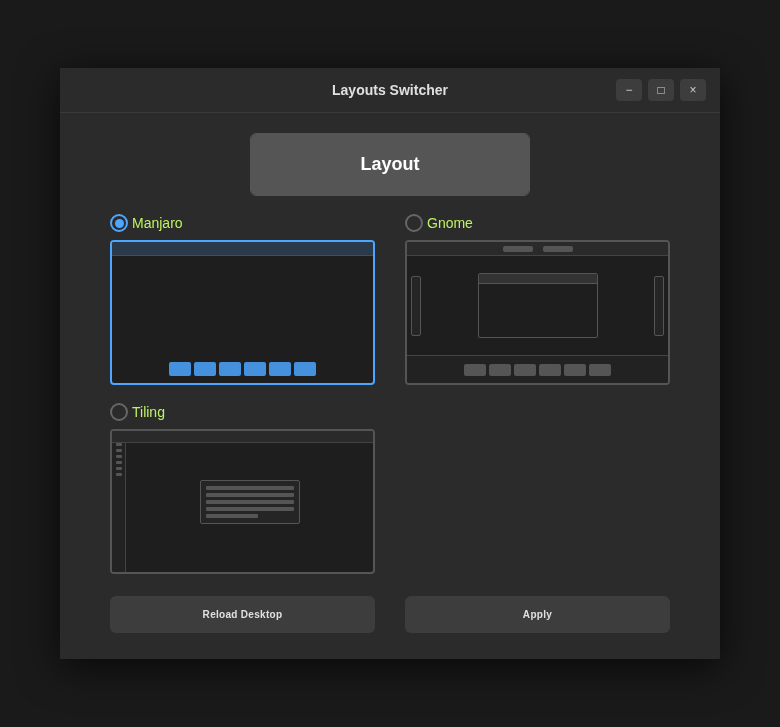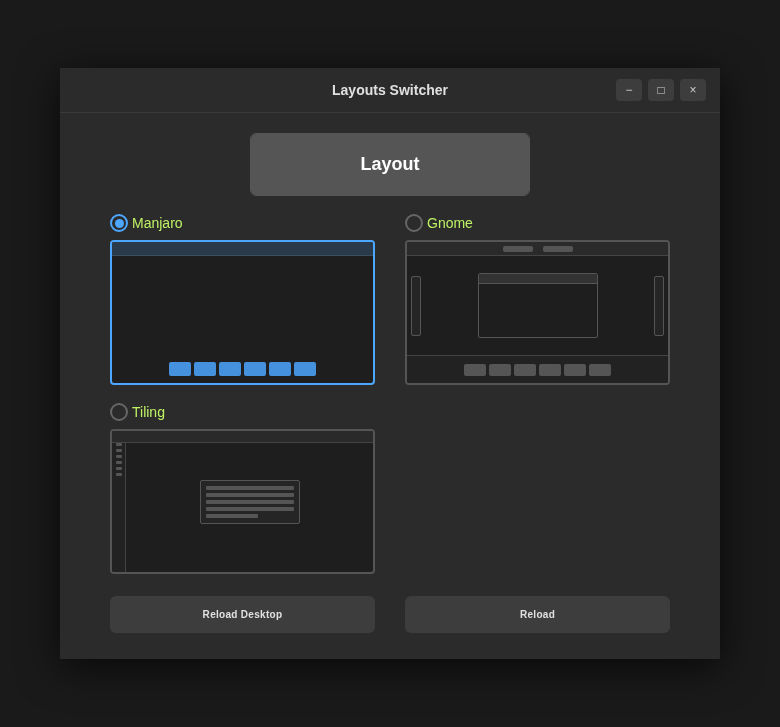--- a/index.html
+++ b/index.html
@@ -509,17 +509,17 @@
               </div>
             </div>
           </div>
         </div>
       </div>
 
     </div>
 
     <div class="buttons-row">
       <button class="action-btn">Reload Desktop</button>
-      <button class="action-btn">Reload</button>
+      <button class="action-btn">Apply</button>
     </div>
 
   </div>
 </div>
 
 </body></html>

